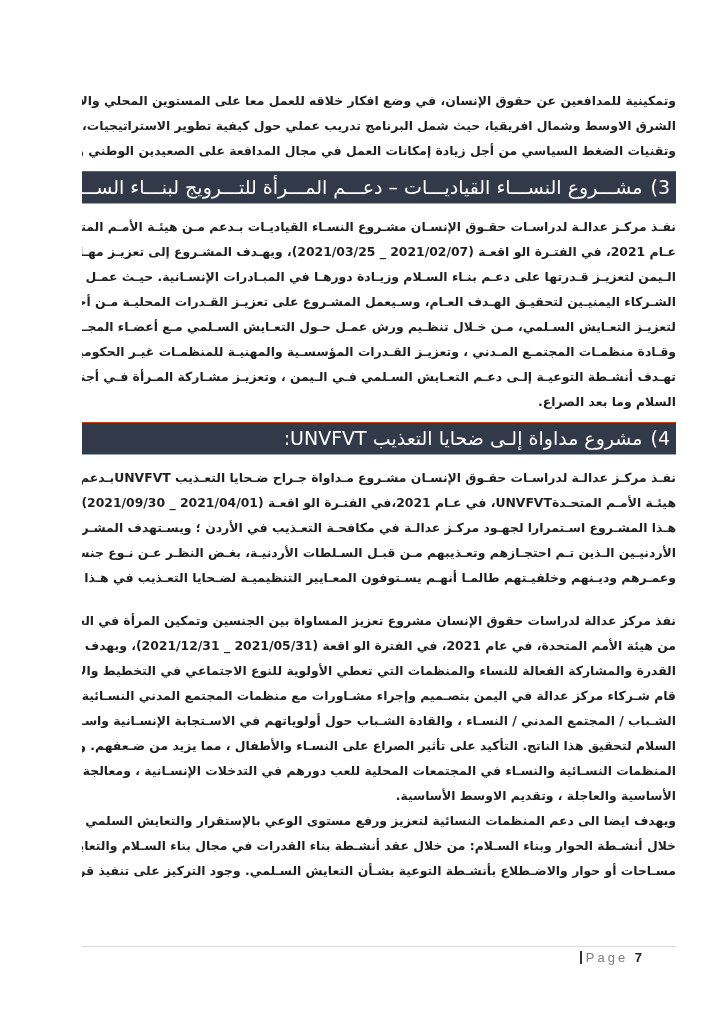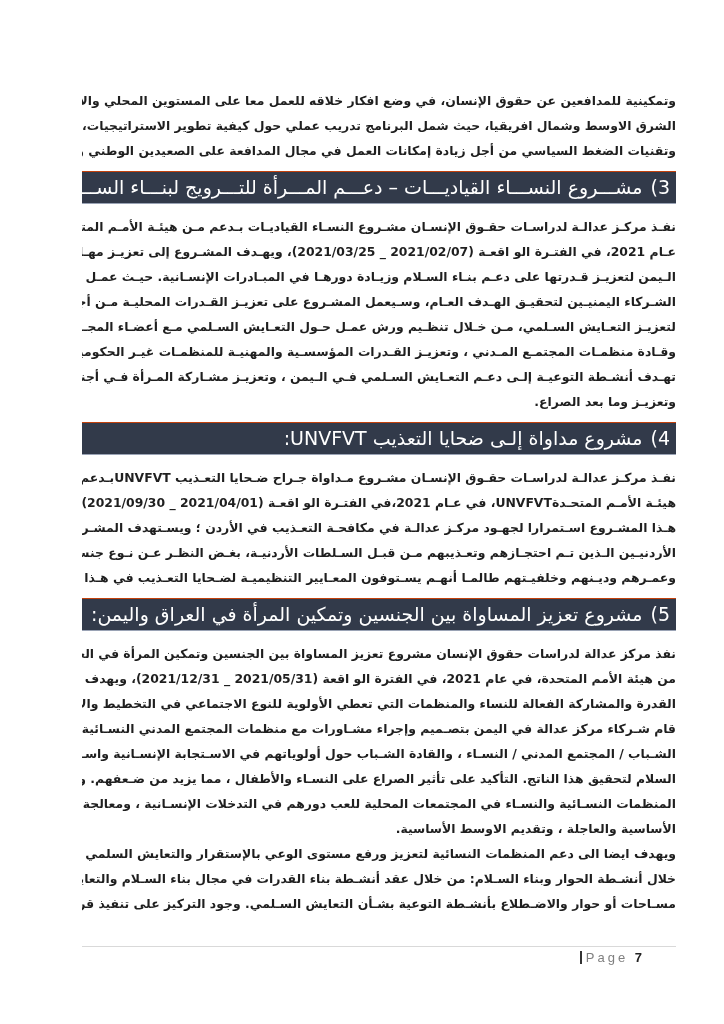--- a/index.html
+++ b/index.html
@@ -115,21 +115,21 @@
   <div class="gap-md"></div>
 
   <p class="para">
     <span class="line">نفـذ مركـز عدالـة لدراسـات حقـوق الإنسـان مشـروع النسـاء القياديـات بـدعم مـن هيئـة الأمـم المتحـدة، في</span>
     <span class="line">عـام 2021، في الفتـرة الو اقعـة (2021/02/07 _ 2021/03/25)، ويهـدف المشـروع إلى تعزيـز مهـارات المـرأة في</span>
     <span class="line">الـيمن لتعزيـز قـدرتها على دعـم بنـاء السـلام وزيـادة دورهـا في المبـادرات الإنسـانية. حيـث عمـل مركـز عدالـة مـع</span>
     <span class="line">الشـركاء اليمنيـين لتحقيـق الهـدف العـام، وسـيعمل المشـروع على تعزيـز القـدرات المحليـة مـن أجـل السـلام</span>
     <span class="line">لتعزيـز التعـايش السـلمي، مـن خـلال تنظـيم ورش عمـل حـول التعـايش السـلمي مـع أعضـاء المجـالس المحليـة</span>
     <span class="line">وقـادة منظمـات المجتمـع المـدني ، وتعزيـز القـدرات المؤسسـية والمهنيـة للمنظمـات غيـر الحكوميـة المختـارة.</span>
     <span class="line">تهـدف أنشـطة التوعيـة إلـى دعـم التعـايش السـلمي فـي الـيمن ، وتعزيـز مشـاركة المـرأة فـي أجنـدات</span>
-    <span class="line last">وتعزيـز وما بعد الصراع.</span>
+    <span class="line last">السلام وما بعد الصراع.</span>
   </p>
 
   <div class="gap-sm"></div>
 
   <div class="heading-bar">
     <span class="hline">
       <span class="num">4)</span><span>مشروع مداواة إلـى ضحايا التعذيب UNVFVT:</span>
     </span>
   </div>
 
@@ -138,25 +138,20 @@
   <p class="para">
     <span class="line">نفـذ مركـز عدالـة لدراسـات حقـوق الإنسـان مشـروع مـداواة جـراح ضـحايا التعـذيب UNVFVTبـدعم مـن</span>
     <span class="line">هيئـة الأمـم المتحـدةUNVFVT، في عـام 2021،في الفتـرة الو اقعـة (2021/04/01 _ 2021/09/30)، ويـأتي</span>
     <span class="line">هـذا المشـروع اسـتمرارا لجهـود مركـز عدالـة في مكافحـة التعـذيب في الأردن ؛ ويسـتهدف المشـروع المـواطنين</span>
     <span class="line">الأردنيـين الـذين تـم احتجـازهم وتعـذيبهم مـن قبـل السـلطات الأردنيـة، بغـض النظـر عـن نـوع جنسـهم</span>
     <span class="line">وعمـرهم وديـنهم وخلفيـتهم طالمـا أنهـم يسـتوفون المعـايير التنظيميـة لضـحايا التعـذيب في هـذا المشـروع، و</span>
   </p>
 
   <div class="gap-sm"></div>
 
-  <div class="heading-bar">
-    <span class="hline">
-      <span class="num">5)</span><span>مشروع تعزيز المساواة بين الجنسين وتمكين المرأة في العراق واليمن:</span>
-    </span>
-  </div>
 
   <div class="gap-md"></div>
 
   <p class="para">
     <span class="line">نفذ مركز عدالة لدراسات حقوق الإنسان مشروع تعزيز المساواة بين الجنسين وتمكين المرأة في العراق واليمن بدعم</span>
     <span class="line">من هيئة الأمم المتحدة، في عام 2021، في الفترة الو اقعة (2021/05/31 _ 2021/12/31)، ويهدف المشروع الى زيادة</span>
     <span class="line">القدرة والمشاركة الفعالة للنساء والمنظمات التي تعطي الأولوية للنوع الاجتماعي في التخطيط والاستجابة الإنسانية.</span>
     <span class="line">قام شـركاء مركز عدالة في اليمن بتصـميم وإجراء مشـاورات مع منظمات المجتمع المدني النسـائية ، ومجموعات</span>
     <span class="line">الشـباب / المجتمع المدني / النسـاء ، والقادة الشـباب حول أولوياتهم في الاسـتجابة الإنسـانية واسـتراتيجية بناء</span>
     <span class="line">السلام لتحقيق هذا الناتج. التأكيد على تأثير الصراع على النسـاء والأطفال ، مما يزيد من ضـعفهم. وكيفية تمكين</span>

